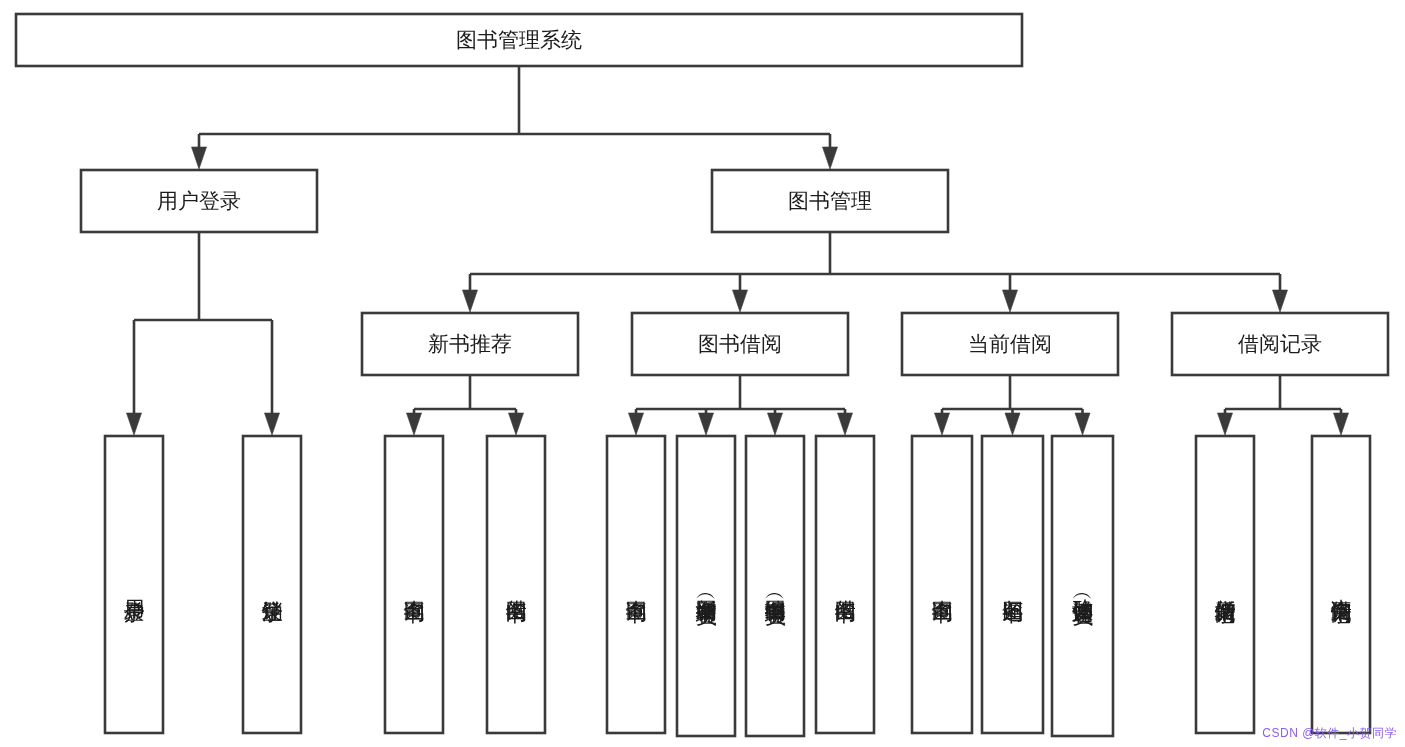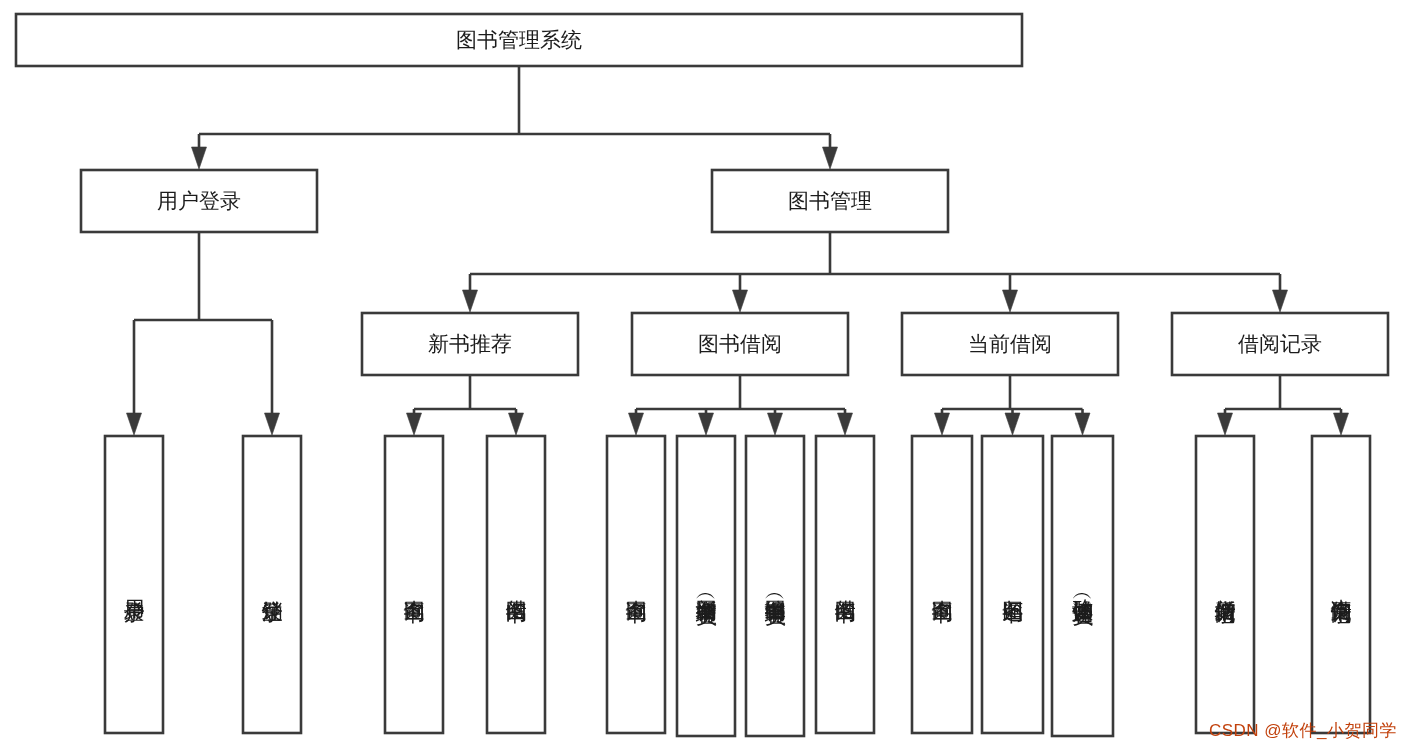--- a/index.html
+++ b/index.html
@@ -63,22 +63,22 @@
     text-orientation: upright;
     white-space: nowrap;
     letter-spacing: 1px;
     pointer-events: none;
   }
   .watermark {
     position: absolute;
     right: 8px;
     bottom: 5px;
     font-family: "Liberation Sans", "DejaVu Sans", sans-serif;
-    font-size: 17px;
-    color: #c2410c;
+    font-size: 12px;
+    color: #8b5cf6;
     white-space: nowrap;
     letter-spacing: 0.5px;
   }
 </style>
 </head>
 <body>
 
 <div id="diagram-root">
 
   <svg id="tree-svg" viewBox="0 0 1405 747">

